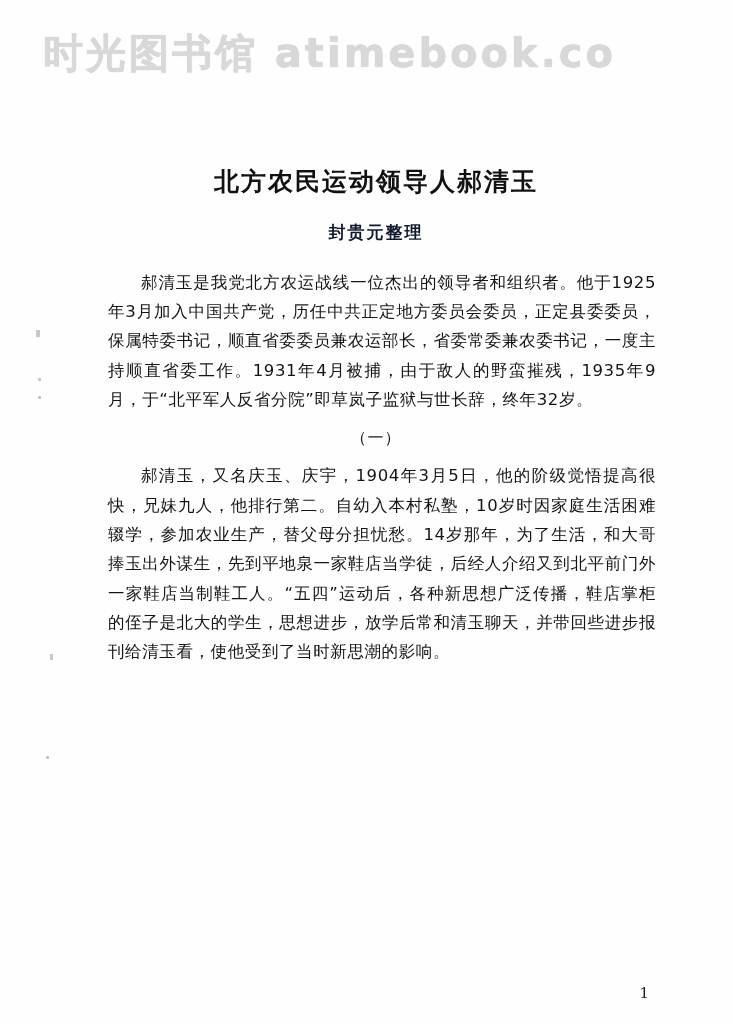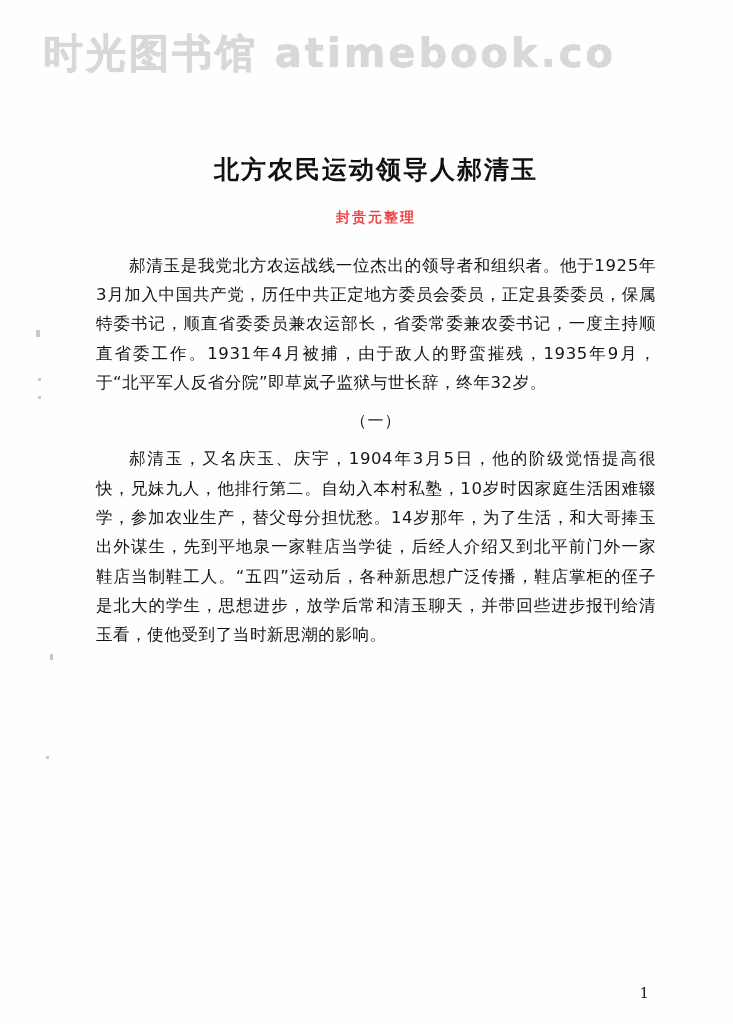--- a/index.html
+++ b/index.html
@@ -67,40 +67,40 @@
     width: 560px;
   }
 
   .doc-title {
     text-align: center;
     font-family: "DejaVu Sans", sans-serif;
     font-size: 25px;
     font-weight: bold;
     letter-spacing: 2px;
     color: #111;
-    margin: 4px 0 22px 0;
+    margin: 16px 0 22px 0;
     line-height: 1.3;
   }
 
   .byline {
     text-align: center;
-    font-size: 14px;
+    font-size: 17px;
     font-weight: bold;
     letter-spacing: 2px;
-    color: #ef4444;
+    color: #0f172a;
     margin: 0 0 24px 0;
   }
 
   .para {
     font-size: 16.5px;
     line-height: 1.78;
     color: #141414;
     text-align: justify;
     text-justify: inter-ideograph;
-    margin: 0 0 4px 0;
+    margin: 0 0 4px 12px;
     text-indent: 2em;
     letter-spacing: 0.6px;
   }
 
   .section-mark {
     text-align: center;
     font-size: 16px;
     color: #151515;
     margin: 14px 0 12px 0;
     letter-spacing: 1px;

